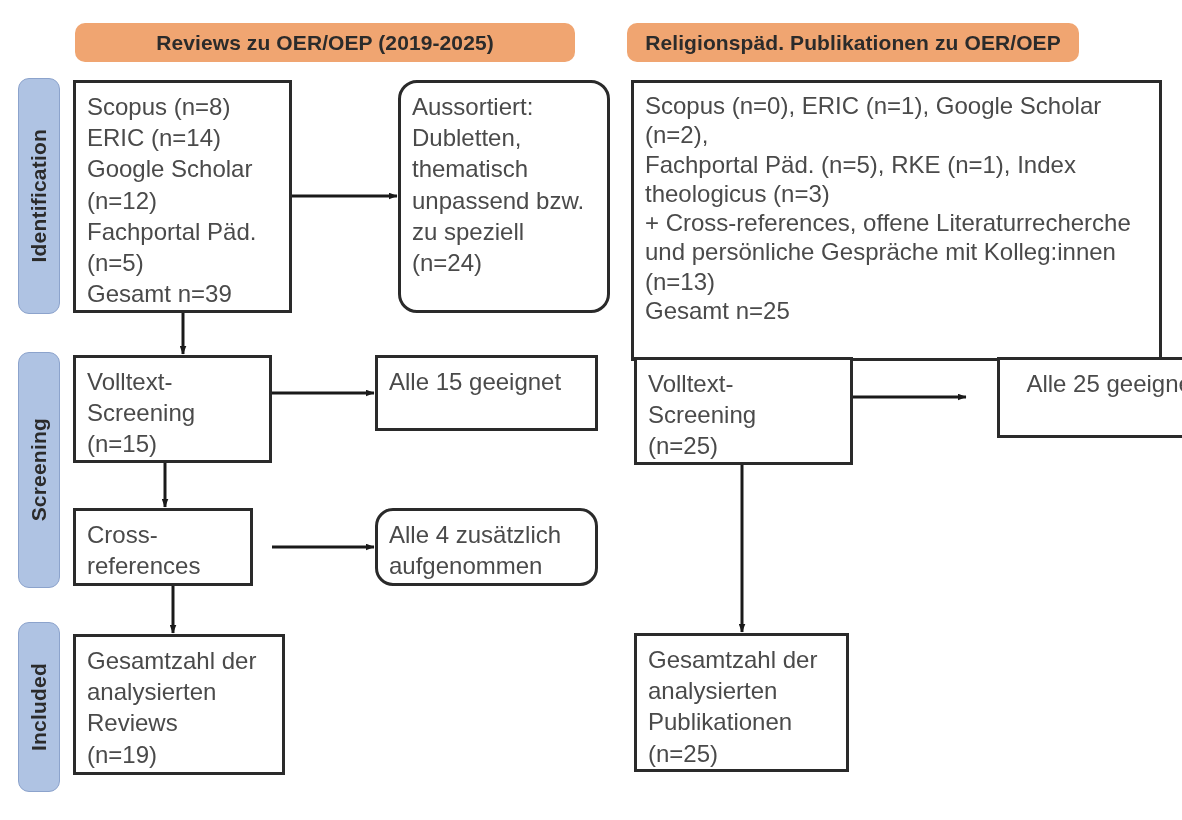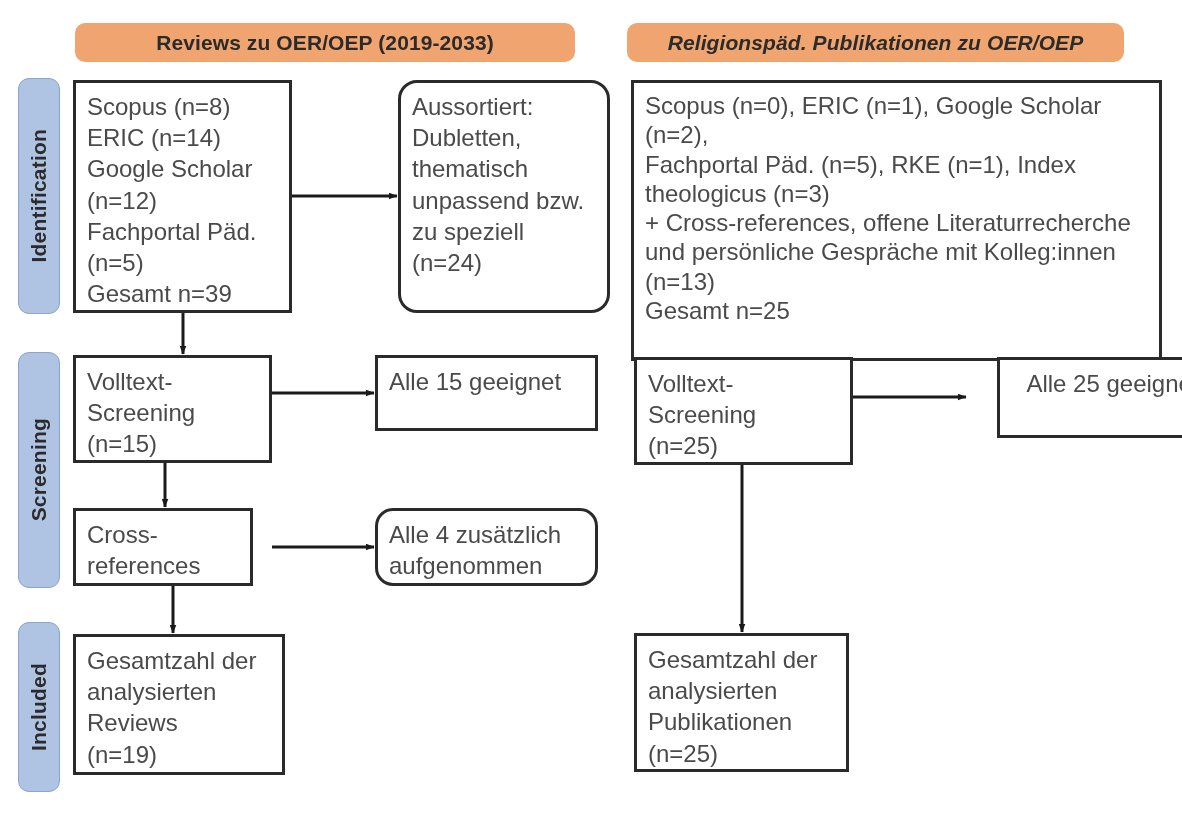--- a/index.html
+++ b/index.html
@@ -29,21 +29,21 @@
     color: #2b2b2b;
     font-weight: bold;
     font-size: 21px;
     display: flex;
     align-items: center;
     justify-content: center;
     letter-spacing: 0.1px;
     white-space: nowrap;
   }
   #header-left  { left: 75px;  top: 23px; width: 500px; height: 39px; }
-  #header-right { left: 627px; top: 23px; width: 497px; height: 39px; font-style: italic; }
+  #header-right { left: 627px; top: 23px; width: 452px; height: 39px; }
 
   
   .stage-pill {
     position: absolute;
     background: #AFC3E3;
     border: 1px solid #8CA3CC;
     border-radius: 11px;
     width: 40px;
     display: flex;
     align-items: center;
@@ -99,21 +99,21 @@
     width: 1182px;
     height: 820px;
     pointer-events: none;
   }
 </style>
 </head>
 <body>
 
 <div id="canvas">
 
-  <div class="header-pill" id="header-left">Reviews zu OER/OEP (2019-2033)</div>
+  <div class="header-pill" id="header-left">Reviews zu OER/OEP (2019-2025)</div>
 
   <div class="header-pill" id="header-right">Religionspäd. Publikationen zu OER/OEP</div>
 
   <div class="stage-pill" id="stage-identification">
     <span>Identification</span>
   </div>
 
   <div class="stage-pill" id="stage-screening">
     <span>Screening</span>
   </div>

